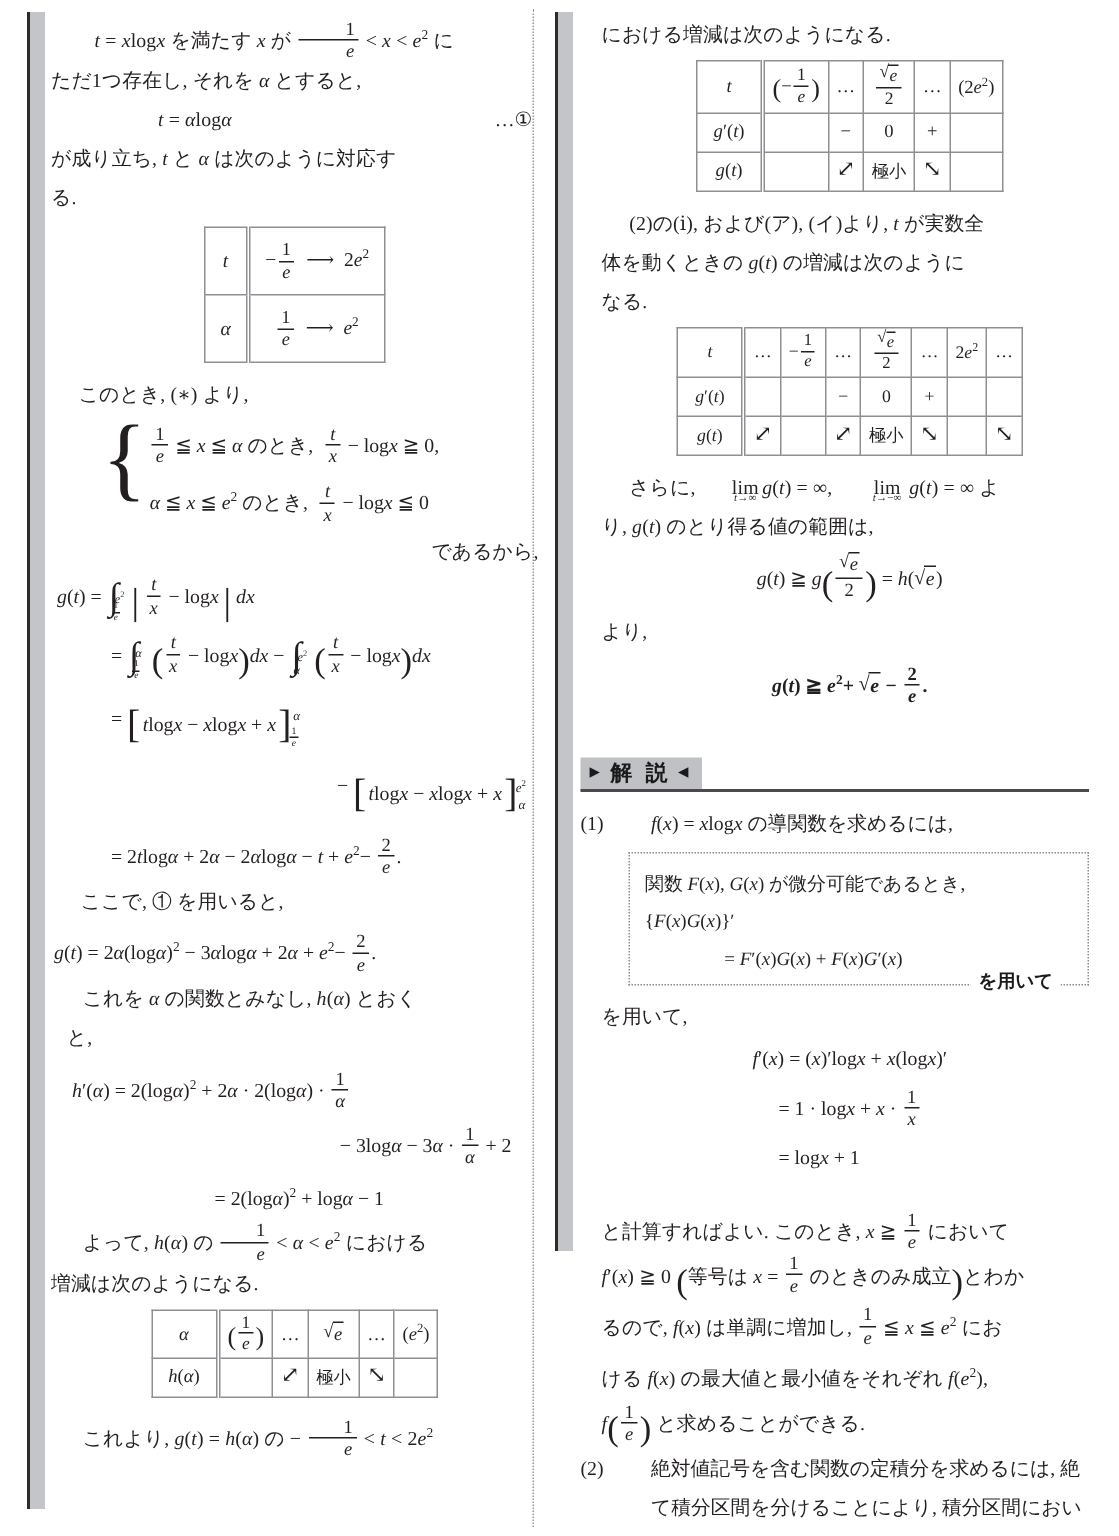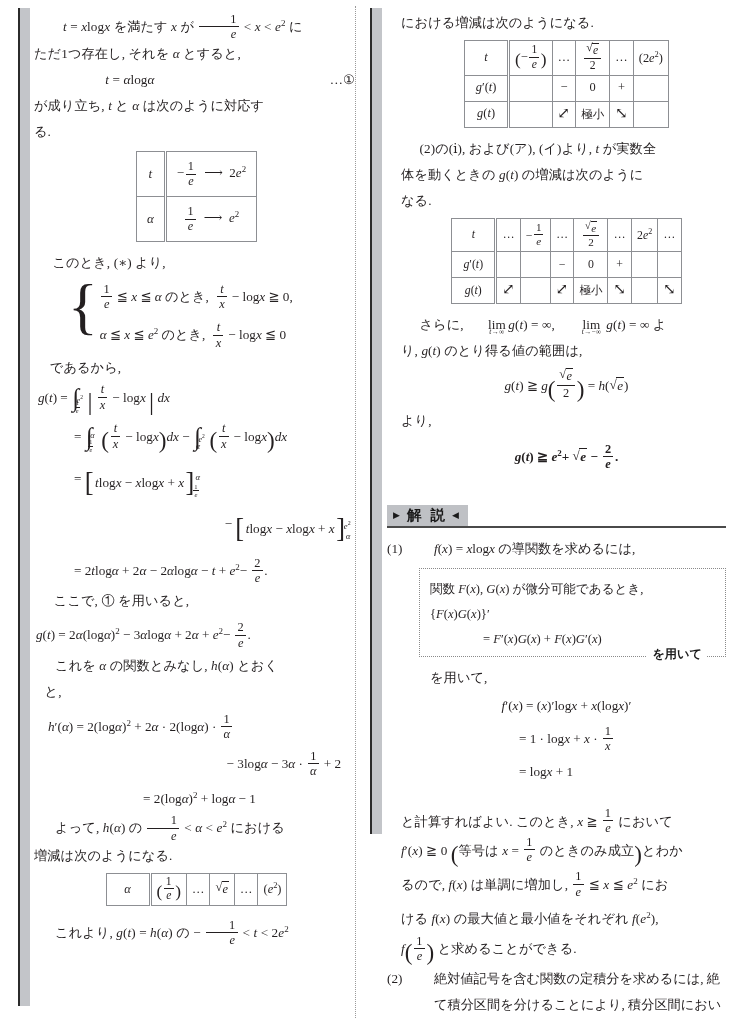--- a/index.html
+++ b/index.html
@@ -203,21 +203,21 @@
             − <span class="up">log</span><i>x</i> ≧ 0,
           </div>
           <div>
             <i>α</i> ≦ <i>x</i> ≦ <i>e</i><sup>2</sup> のとき,&nbsp;
             <span class="frac"><span class="n"><i>t</i></span><span class="d"><i>x</i></span></span>
             − <span class="up">log</span><i>x</i> ≦ 0
           </div>
         </div>
       </div>
 
-      <div class="p" style="text-indent:1.2em;">であるから,</div>
+      <div class="p" style="text-indent:1.2em;text-align:right;">であるから,</div>
 
       <div class="eq l" style="padding-left:4px;line-height:34px;">
         <i>g</i>(<i>t</i>) =
         <span class="intg"><span class="s">∫</span><span class="hi"><i>e</i><sup>2</sup></span><span class="lo"><span class="frac sm"><span class="n">1</span><span class="d"><i>e</i></span></span></span></span>
         <span style="font-size:1.9em;line-height:.5;vertical-align:-.3em;font-weight:200;">|</span>
         <span class="frac"><span class="n"><i>t</i></span><span class="d"><i>x</i></span></span>
         − <span class="up">log</span><i>x</i>
         <span style="font-size:1.9em;line-height:.5;vertical-align:-.3em;font-weight:200;">|</span>
         <i>dx</i>
       </div>
@@ -293,20 +293,28 @@
             <tr>
           <td class="lab"><i>α</i></td>
           <td class="dbl">
             <span class="medp">(</span><span class="frac"><span class="n">1</span><span class="d"><i>e</i></span></span><span class="medp">)</span>
           </td>
           <td>…</td>
           <td><span class="rad"><span class="bar"><i>e</i></span></span></td>
           <td>…</td>
           <td>(<i>e</i><sup>2</sup>)</td>
         </tr>
+        <tr>
+          <td class="lab"><i>h</i>(<i>α</i>)</td>
+          <td class="dbl"></td>
+          <td><span class="arrow-dn">⤢</span></td>
+          <td class="jp">極小</td>
+          <td><span class="arrow-up">⤡</span></td>
+          <td></td>
+        </tr>
       </tbody>
         </table>
 
       <div class="p" style="text-indent:1.6em;margin-top:10px;">
         これより, <i>g</i>(<i>t</i>) = <i>h</i>(<i>α</i>) の −
         <span class="frac"><span class="n">1</span><span class="d"><i>e</i></span></span>
         &lt; <i>t</i> &lt; 2<i>e</i><sup>2</sup>
       </div>
 
     </div>
@@ -439,21 +447,21 @@
 
       <div class="dbox">
         <div>関数 <i>F</i>(<i>x</i>), <i>G</i>(<i>x</i>) が微分可能であるとき,</div>
         <div>{<i>F</i>(<i>x</i>)<i>G</i>(<i>x</i>)}′</div>
         <div style="padding-left:4.2em;">
           = <i>F</i>′(<i>x</i>)<i>G</i>(<i>x</i>) + <i>F</i>(<i>x</i>)<i>G</i>′(<i>x</i>)
         </div>
         <div class="caption">を用いて</div>
       </div>
 
-      <div class="p" style="margin-top:8px;margin-left:29px;">を用いて,</div>
+      <div class="p" style="margin-top:8px;">を用いて,</div>
 
       <div class="eq" style="line-height:30px;">
         <i>f</i>′(<i>x</i>) = (<i>x</i>)′<span class="up">log</span><i>x</i> + <i>x</i>(<span class="up">log</span><i>x</i>)′
       </div>
       <div class="eq l" style="padding-left:118px;line-height:36px;">
         = 1 · <span class="up">log</span><i>x</i> + <i>x</i> ·
         <span class="frac"><span class="n">1</span><span class="d"><i>x</i></span></span>
       </div>
       <div class="eq l" style="padding-left:118px;line-height:30px;">
         = <span class="up">log</span><i>x</i> + 1

